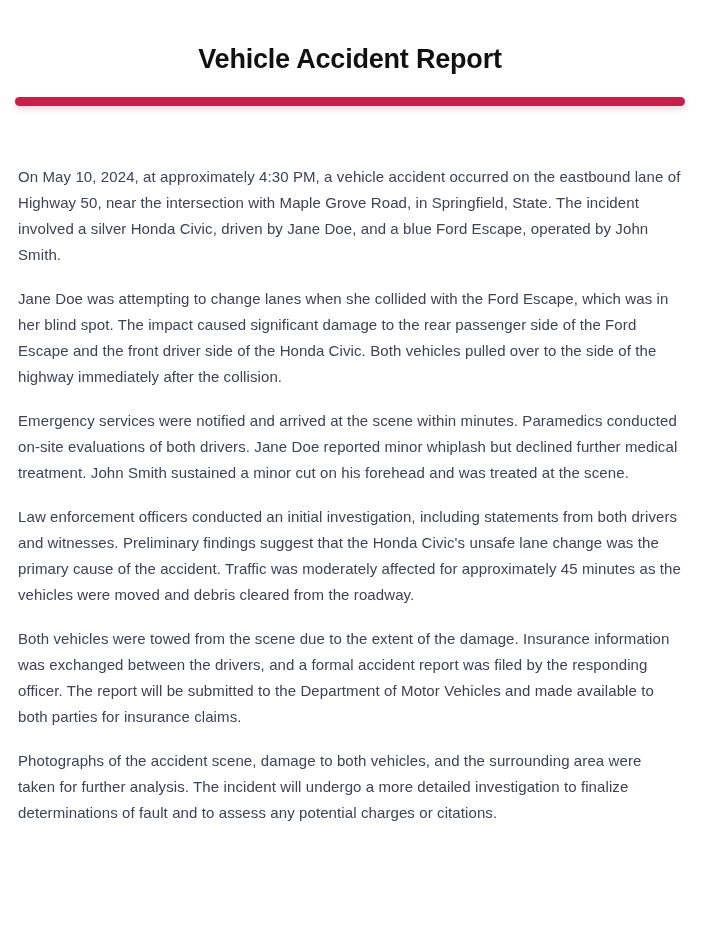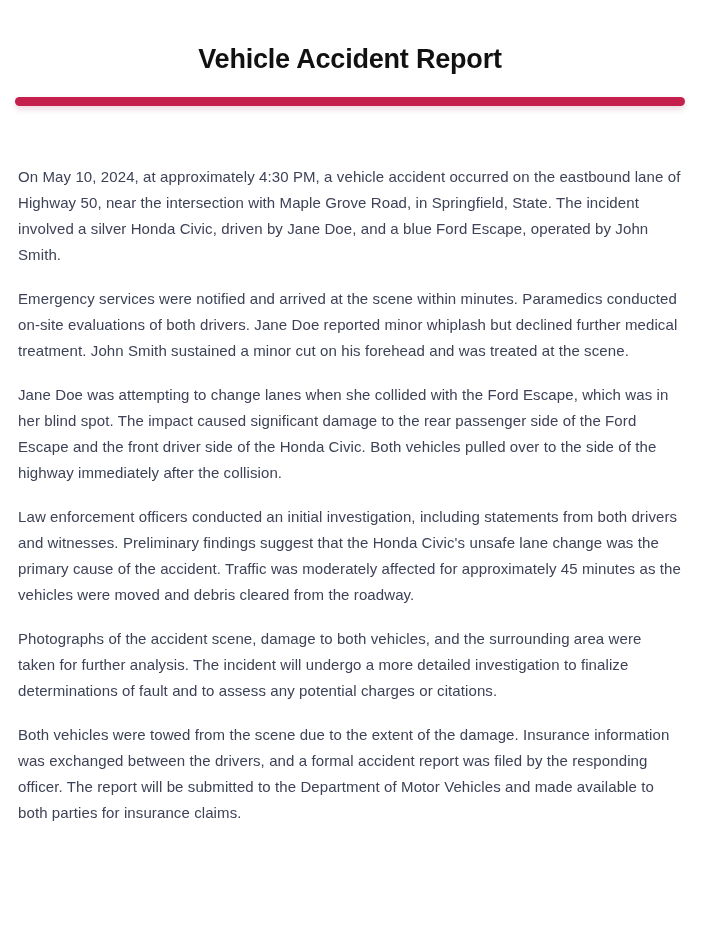--- a/index.html
+++ b/index.html
@@ -53,20 +53,20 @@
 <body>
 
 <div class="report-page">
 
   <h1 class="report-title">Vehicle Accident Report</h1>
 
   <div class="title-divider"></div>
 
   <div class="report-body">
     <p class="report-paragraph">On May 10, 2024, at approximately 4:30 PM, a vehicle accident occurred on the eastbound lane of Highway 50, near the intersection with Maple Grove Road, in Springfield, State. The incident involved a silver Honda Civic, driven by Jane Doe, and a blue Ford Escape, operated by John Smith.</p>
+    <p class="report-paragraph">Jane Doe was attempting to change lanes when she collided with the Ford Escape, which was in her blind spot. The impact caused significant damage to the rear passenger side of the Ford Escape and the front driver side of the Honda Civic. Both vehicles pulled over to the side of the highway immediately after the collision.</p>
     <p class="report-paragraph">Emergency services were notified and arrived at the scene within minutes. Paramedics conducted on-site evaluations of both drivers. Jane Doe reported minor whiplash but declined further medical treatment. John Smith sustained a minor cut on his forehead and was treated at the scene.</p>
-    <p class="report-paragraph">Jane Doe was attempting to change lanes when she collided with the Ford Escape, which was in her blind spot. The impact caused significant damage to the rear passenger side of the Ford Escape and the front driver side of the Honda Civic. Both vehicles pulled over to the side of the highway immediately after the collision.</p>
     <p class="report-paragraph">Law enforcement officers conducted an initial investigation, including statements from both drivers and witnesses. Preliminary findings suggest that the Honda Civic's unsafe lane change was the primary cause of the accident. Traffic was moderately affected for approximately 45 minutes as the vehicles were moved and debris cleared from the roadway.</p>
+    <p class="report-paragraph">Both vehicles were towed from the scene due to the extent of the damage. Insurance information was exchanged between the drivers, and a formal accident report was filed by the responding officer. The report will be submitted to the Department of Motor Vehicles and made available to both parties for insurance claims.</p>
     <p class="report-paragraph">Photographs of the accident scene, damage to both vehicles, and the surrounding area were taken for further analysis. The incident will undergo a more detailed investigation to finalize determinations of fault and to assess any potential charges or citations.</p>
-    <p class="report-paragraph">Both vehicles were towed from the scene due to the extent of the damage. Insurance information was exchanged between the drivers, and a formal accident report was filed by the responding officer. The report will be submitted to the Department of Motor Vehicles and made available to both parties for insurance claims.</p>
   </div>
 
 </div>
 
 </body></html>

